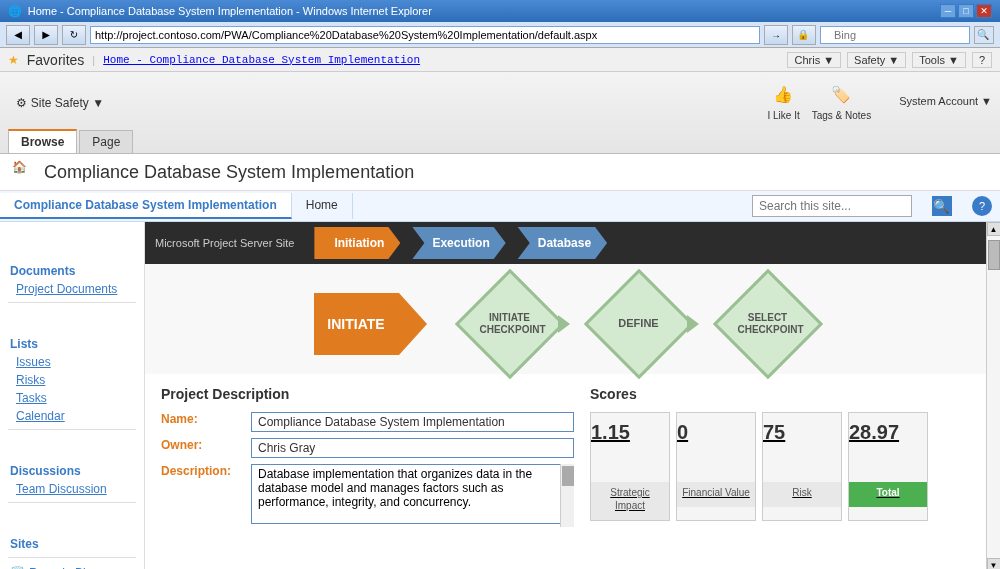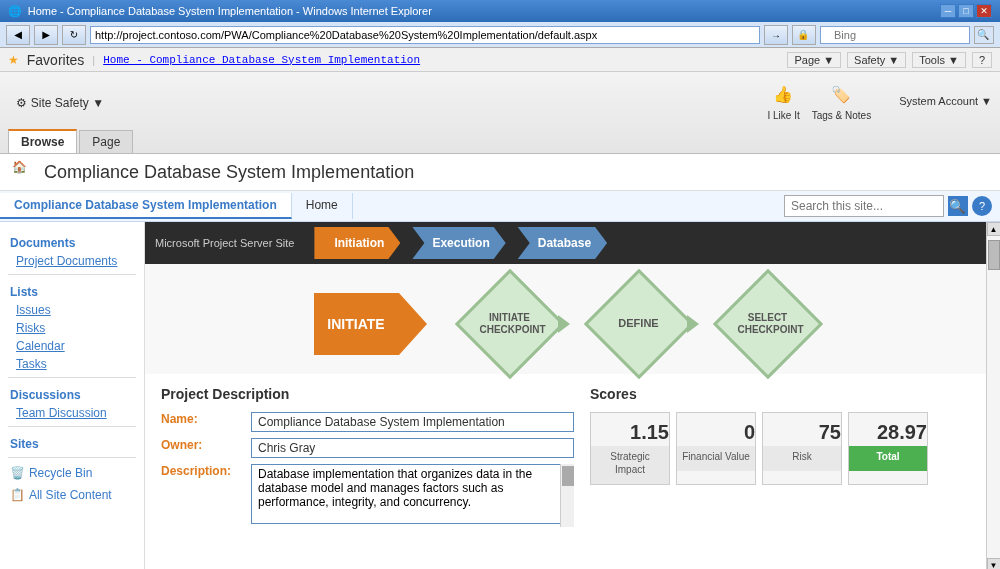--- a/index.html
+++ b/index.html
@@ -38,31 +38,31 @@
     .page-header { background: #fff; padding: 6px 12px; display: flex; align-items: center; gap: 8px; border-bottom: 1px solid #ddd; }
     .page-icon { width: 24px; height: 24px; }
     .page-title { font-size: 18px; color: #333; font-weight: normal; }
 
     
     .breadcrumb-nav { background: #f0f6ff; border-bottom: 1px solid #c5d9f1; display: flex; align-items: center; justify-content: space-between; padding: 0; }
     .breadcrumb-tabs { display: flex; }
     .breadcrumb-tab { padding: 5px 14px; font-size: 12px; cursor: pointer; color: #333; border-right: 1px solid #c5d9f1; }
     .breadcrumb-tab.active { background: #fff; border-bottom: 2px solid #3a7bc8; color: #3a7bc8; font-weight: bold; }
     .breadcrumb-tab.home { color: #333; }
-    .site-search { display: flex; align-items: center; gap: 4px; padding: 4px 8px; }
+    .site-search { display: flex; align-items: center; gap: 20px; padding: 4px 8px; }
     .site-search input { width: 160px; height: 20px; border: 1px solid #aaa; padding: 1px 4px; font-size: 11px; color: #999; }
     .search-submit { width: 20px; height: 20px; background: #3a7bc8; border: none; color: #fff; cursor: pointer; display: flex; align-items: center; justify-content: center; }
     .help-btn { width: 20px; height: 20px; background: #3a7bc8; border: none; color: #fff; cursor: pointer; border-radius: 50%; font-size: 11px; display: flex; align-items: center; justify-content: center; }
 
     
     .main-layout { display: flex; height: calc(569px - 22px - 26px - 24px - 40px - 38px - 32px - 24px); }
 
     
     .sidebar { width: 145px; background: #fff; border-right: 1px solid #ddd; padding: 8px 0; overflow: hidden; flex-shrink: 0; }
-    .sidebar-section-title { font-size: 12px; font-weight: bold; color: #3a7bc8; padding: 6px 10px 2px 10px; cursor: pointer; }
+    .sidebar-section-title { font-size: 12px; font-weight: bold; color: #3a7bc8; padding: 6px 10px 2px 10px; cursor: pointer; margin-top: 28px; }
     .sidebar-item { font-size: 12px; color: #3a7bc8; padding: 2px 10px 2px 16px; cursor: pointer; text-decoration: underline; }
     .sidebar-divider { height: 1px; background: #ddd; margin: 4px 8px; }
     .sidebar-recycle { display: flex; align-items: center; gap: 4px; padding: 4px 10px; cursor: pointer; color: #3a7bc8; font-size: 12px; }
 
     
     .content-area { flex: 1; overflow: hidden; display: flex; flex-direction: column; }
 
     
     .process-nav { background: #2c2c2c; display: flex; align-items: center; padding: 0 10px; height: 42px; gap: 12px; }
     .process-nav-label { color: #ccc; font-size: 11px; margin-right: 8px; white-space: nowrap; }
@@ -83,23 +83,23 @@
     .field-value { flex: 1; font-size: 12px; color: #333; border: 1px solid #5b8cbd; padding: 2px 6px; background: #fff; }
     .field-value-textarea-wrapper { flex: 1; position: relative; }
     .field-textarea { width: 100%; height: 60px; border: 1px solid #5b8cbd; padding: 2px 6px; font-size: 12px; resize: none; font-family: inherit; }
     .scrollbar { position: absolute; right: 0; top: 0; bottom: 0; width: 14px; background: #f0f0f0; border-left: 1px solid #ccc; }
     .scrollbar-thumb { width: 12px; height: 20px; background: #aaa; margin: 0 auto; margin-top: 2px; }
 
     
     .scores-section { width: 380px; flex-shrink: 0; }
     .scores-title { font-size: 14px; font-weight: bold; color: #333; margin-bottom: 10px; }
     .scores-grid { display: flex; gap: 6px; }
-    .score-card { display: flex; flex-direction: column; align-items: flex-end; background: #f5f5f5; border: 1px solid #ccc; width: 80px; }
+    .score-card { display: flex; flex-direction: column; align-items: flex-start; background: #f5f5f5; border: 1px solid #ccc; width: 80px; text-decoration: underline; }
     .score-value { font-size: 20px; font-weight: bold; color: #333; padding: 8px 0 2px 0; }
-    .score-label { font-size: 10px; color: #555; text-align: center; padding: 4px 4px 8px 4px; line-height: 1.3; background: #e8e8e8; width: 100%; text-align: center; }
+    .score-label { font-size: 10px; color: #555; text-align: center; padding: 4px 4px 8px 4px; line-height: 1.3; background: #e8e8e8; width: 100%; text-align: center; margin-top: 36px; }
     .score-card.total { }
     .score-label.total-label { background: #4caf50; color: #fff; font-weight: bold; }
 
     
     .ribbon-icons { display: flex; gap: 12px; margin-left: auto; padding: 4px 12px; }
     .ribbon-icon-item { display: flex; flex-direction: column; align-items: center; gap: 2px; cursor: pointer; font-size: 10px; color: #333; }
     .ribbon-icon-circle { width: 28px; height: 28px; display: flex; align-items: center; justify-content: center; font-size: 16px; }
 
     
     .main-scrollbar { width: 14px; background: #f0f0f0; border-left: 1px solid #ccc; display: flex; flex-direction: column; align-items: center; }
@@ -132,21 +132,21 @@
   <input class="search-bar-ie" placeholder="Bing" style="">
   <div class="go-btn">🔍</div>
 </div>
 
 <div class="favorites-bar">
   <span class="fav-star">★</span>
   <span style="font-size:14px;cursor:pointer;color:#333;">Favorites</span>
   <span style="font-size:11px;color:#bbb;">|</span>
   <span class="fav-link">Home - Compliance Database System Implementation</span>
   <div class="page-tools">
-    <button class="page-tool-btn">Page ▼</button>
+    <button class="page-tool-btn">Chris ▼</button>
     <button class="page-tool-btn">Safety ▼</button>
     <button class="page-tool-btn">Tools ▼</button>
     <button class="page-tool-btn">?</button>
   </div>
 </div>
 
 <div class="ribbon">
   <div class="ribbon-top">
     <div class="site-actions">
       <span>⚙</span>
@@ -191,22 +191,22 @@
 
 <div class="main-layout" style="height:350px;">
 
   <div class="sidebar">
     <div class="sidebar-section-title">Documents</div>
     <div class="sidebar-item">Project Documents</div>
     <div class="sidebar-divider"></div>
     <div class="sidebar-section-title">Lists</div>
     <div class="sidebar-item">Issues</div>
     <div class="sidebar-item">Risks</div>
+    <div class="sidebar-item">Tasks</div>
     <div class="sidebar-item">Calendar</div>
-    <div class="sidebar-item">Tasks</div>
     <div class="sidebar-divider"></div>
     <div class="sidebar-section-title">Discussions</div>
     <div class="sidebar-item">Team Discussion</div>
     <div class="sidebar-divider"></div>
     <div class="sidebar-section-title">Sites</div>
     <div class="sidebar-divider"></div>
     <div class="sidebar-recycle">
       <span>🗑️</span>
       <span>Recycle Bin</span>
     </div>

